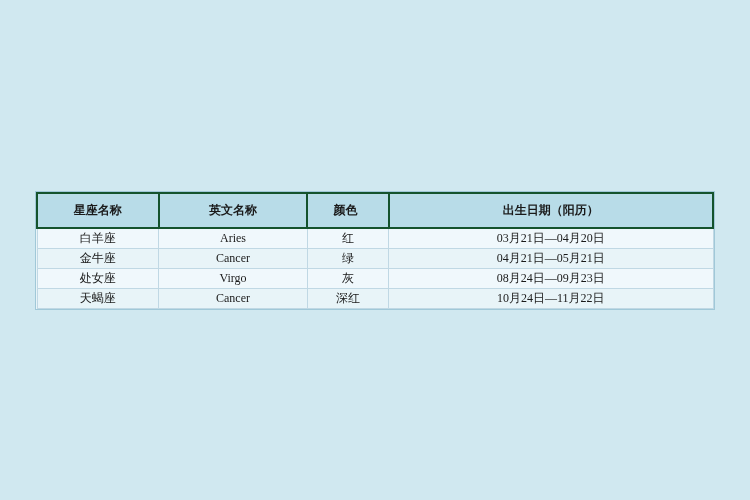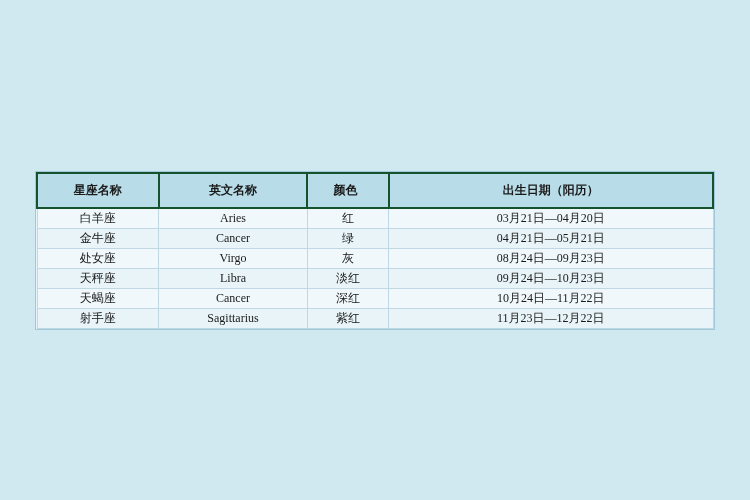--- a/index.html
+++ b/index.html
@@ -89,32 +89,20 @@
           <td>绿</td>
           <td>04月21日—05月21日</td>
         </tr>
         <tr>
           <td>处女座</td>
           <td>Virgo</td>
           <td>灰</td>
           <td>08月24日—09月23日</td>
         </tr>
         <tr>
-          <td>天秤座</td>
-          <td>Libra</td>
-          <td>淡红</td>
-          <td>09月24日—10月23日</td>
-        </tr>
-        <tr>
           <td>天蝎座</td>
           <td>Cancer</td>
           <td>深红</td>
           <td>10月24日—11月22日</td>
-        </tr>
-        <tr>
-          <td>射手座</td>
-          <td>Sagittarius</td>
-          <td>紫红</td>
-          <td>11月23日—12月22日</td>
         </tr>
       </tbody>
   </table>
 </div>
 
 </body></html>

